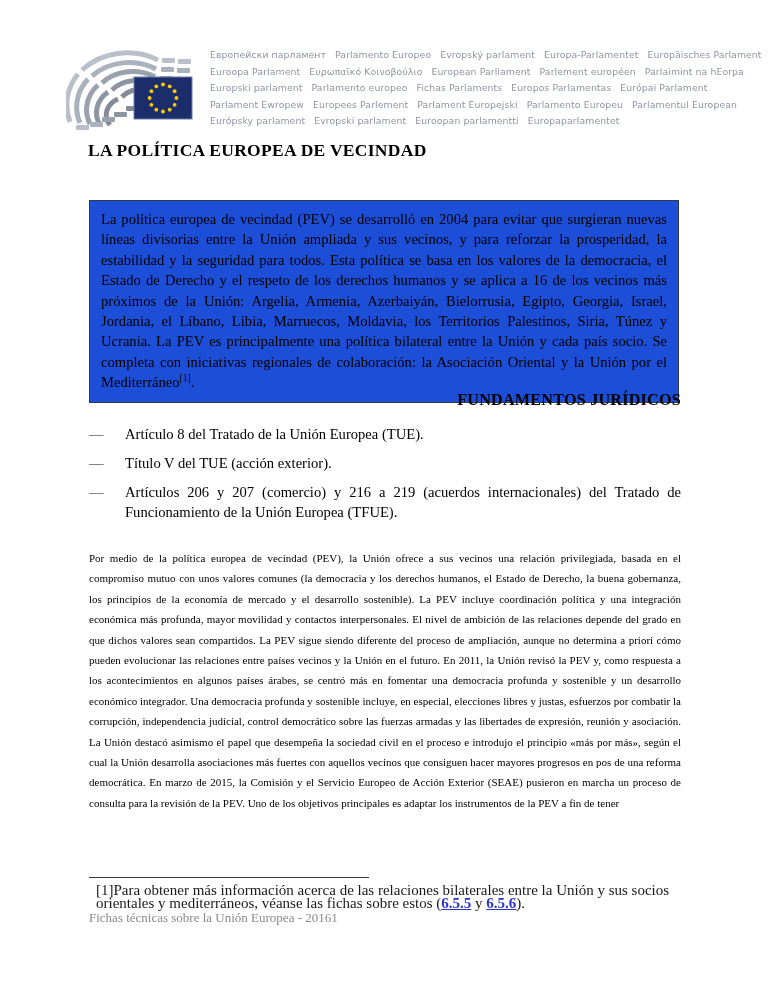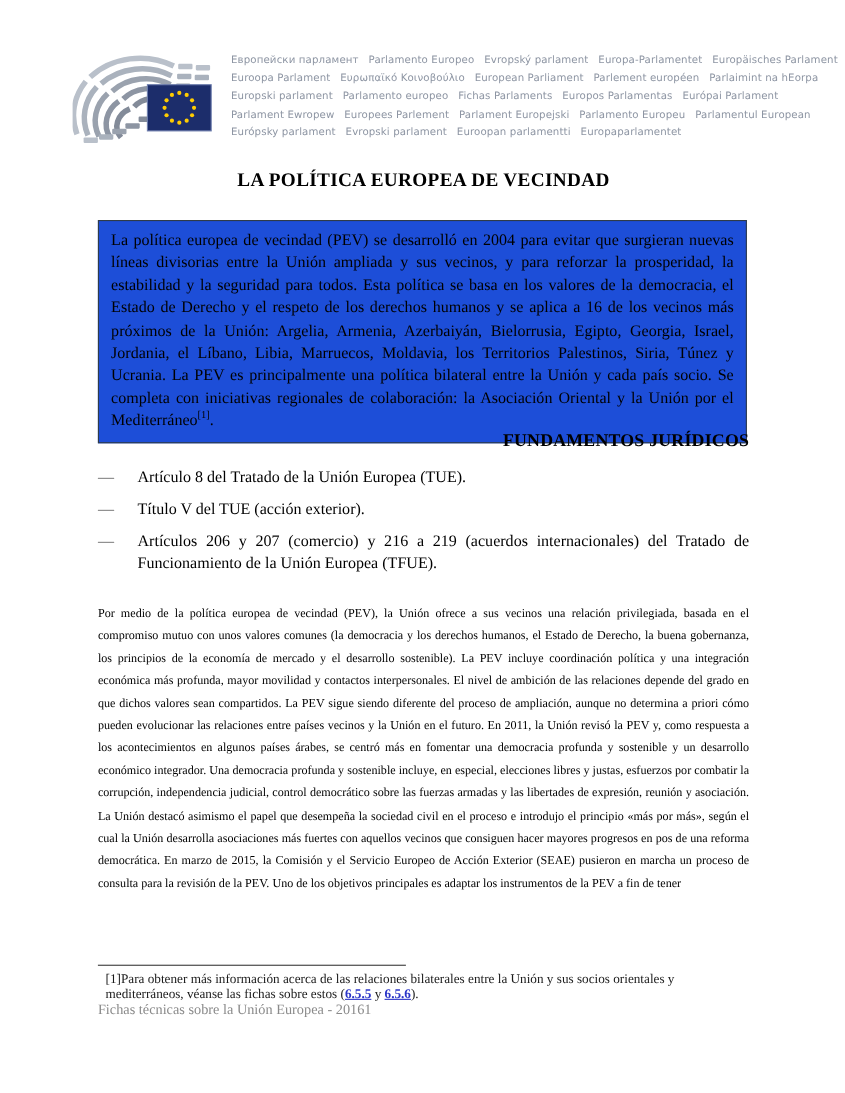--- a/index.html
+++ b/index.html
@@ -49,23 +49,22 @@
     letter-spacing: 0.1px;
     white-space: nowrap;
   }
   .langs .lrow { display: block; }
   .langs .lname { margin-right: 9px; }
 
   
   .doc-title {
     position: absolute;
     left: 88px;
-    top: 153px;
+    top: 140px;
     width: 594px;
-    text-align: center;
     font-size: 17.5px;
     font-weight: bold;
     letter-spacing: 0.3px;
   }
 
   
   .intro-box {
     position: absolute;
     left: 89px;
     top: 200px;
@@ -143,21 +142,21 @@
     top: 877px;
     width: 280px;
     height: 0;
     border-top: 1.4px solid #3a3a3a;
   }
   .footnote {
     position: absolute;
     left: 96px;
     top: 884px;
     width: 580px;
-    font-size: 12px;
+    font-size: 15px;
     line-height: 12.6px;
     color: #1a1a1a;
   }
   .footnote a,
   .footnote .lnk {
     color: #2b35c8;
     text-decoration: underline;
     font-weight: bold;
   }
 

